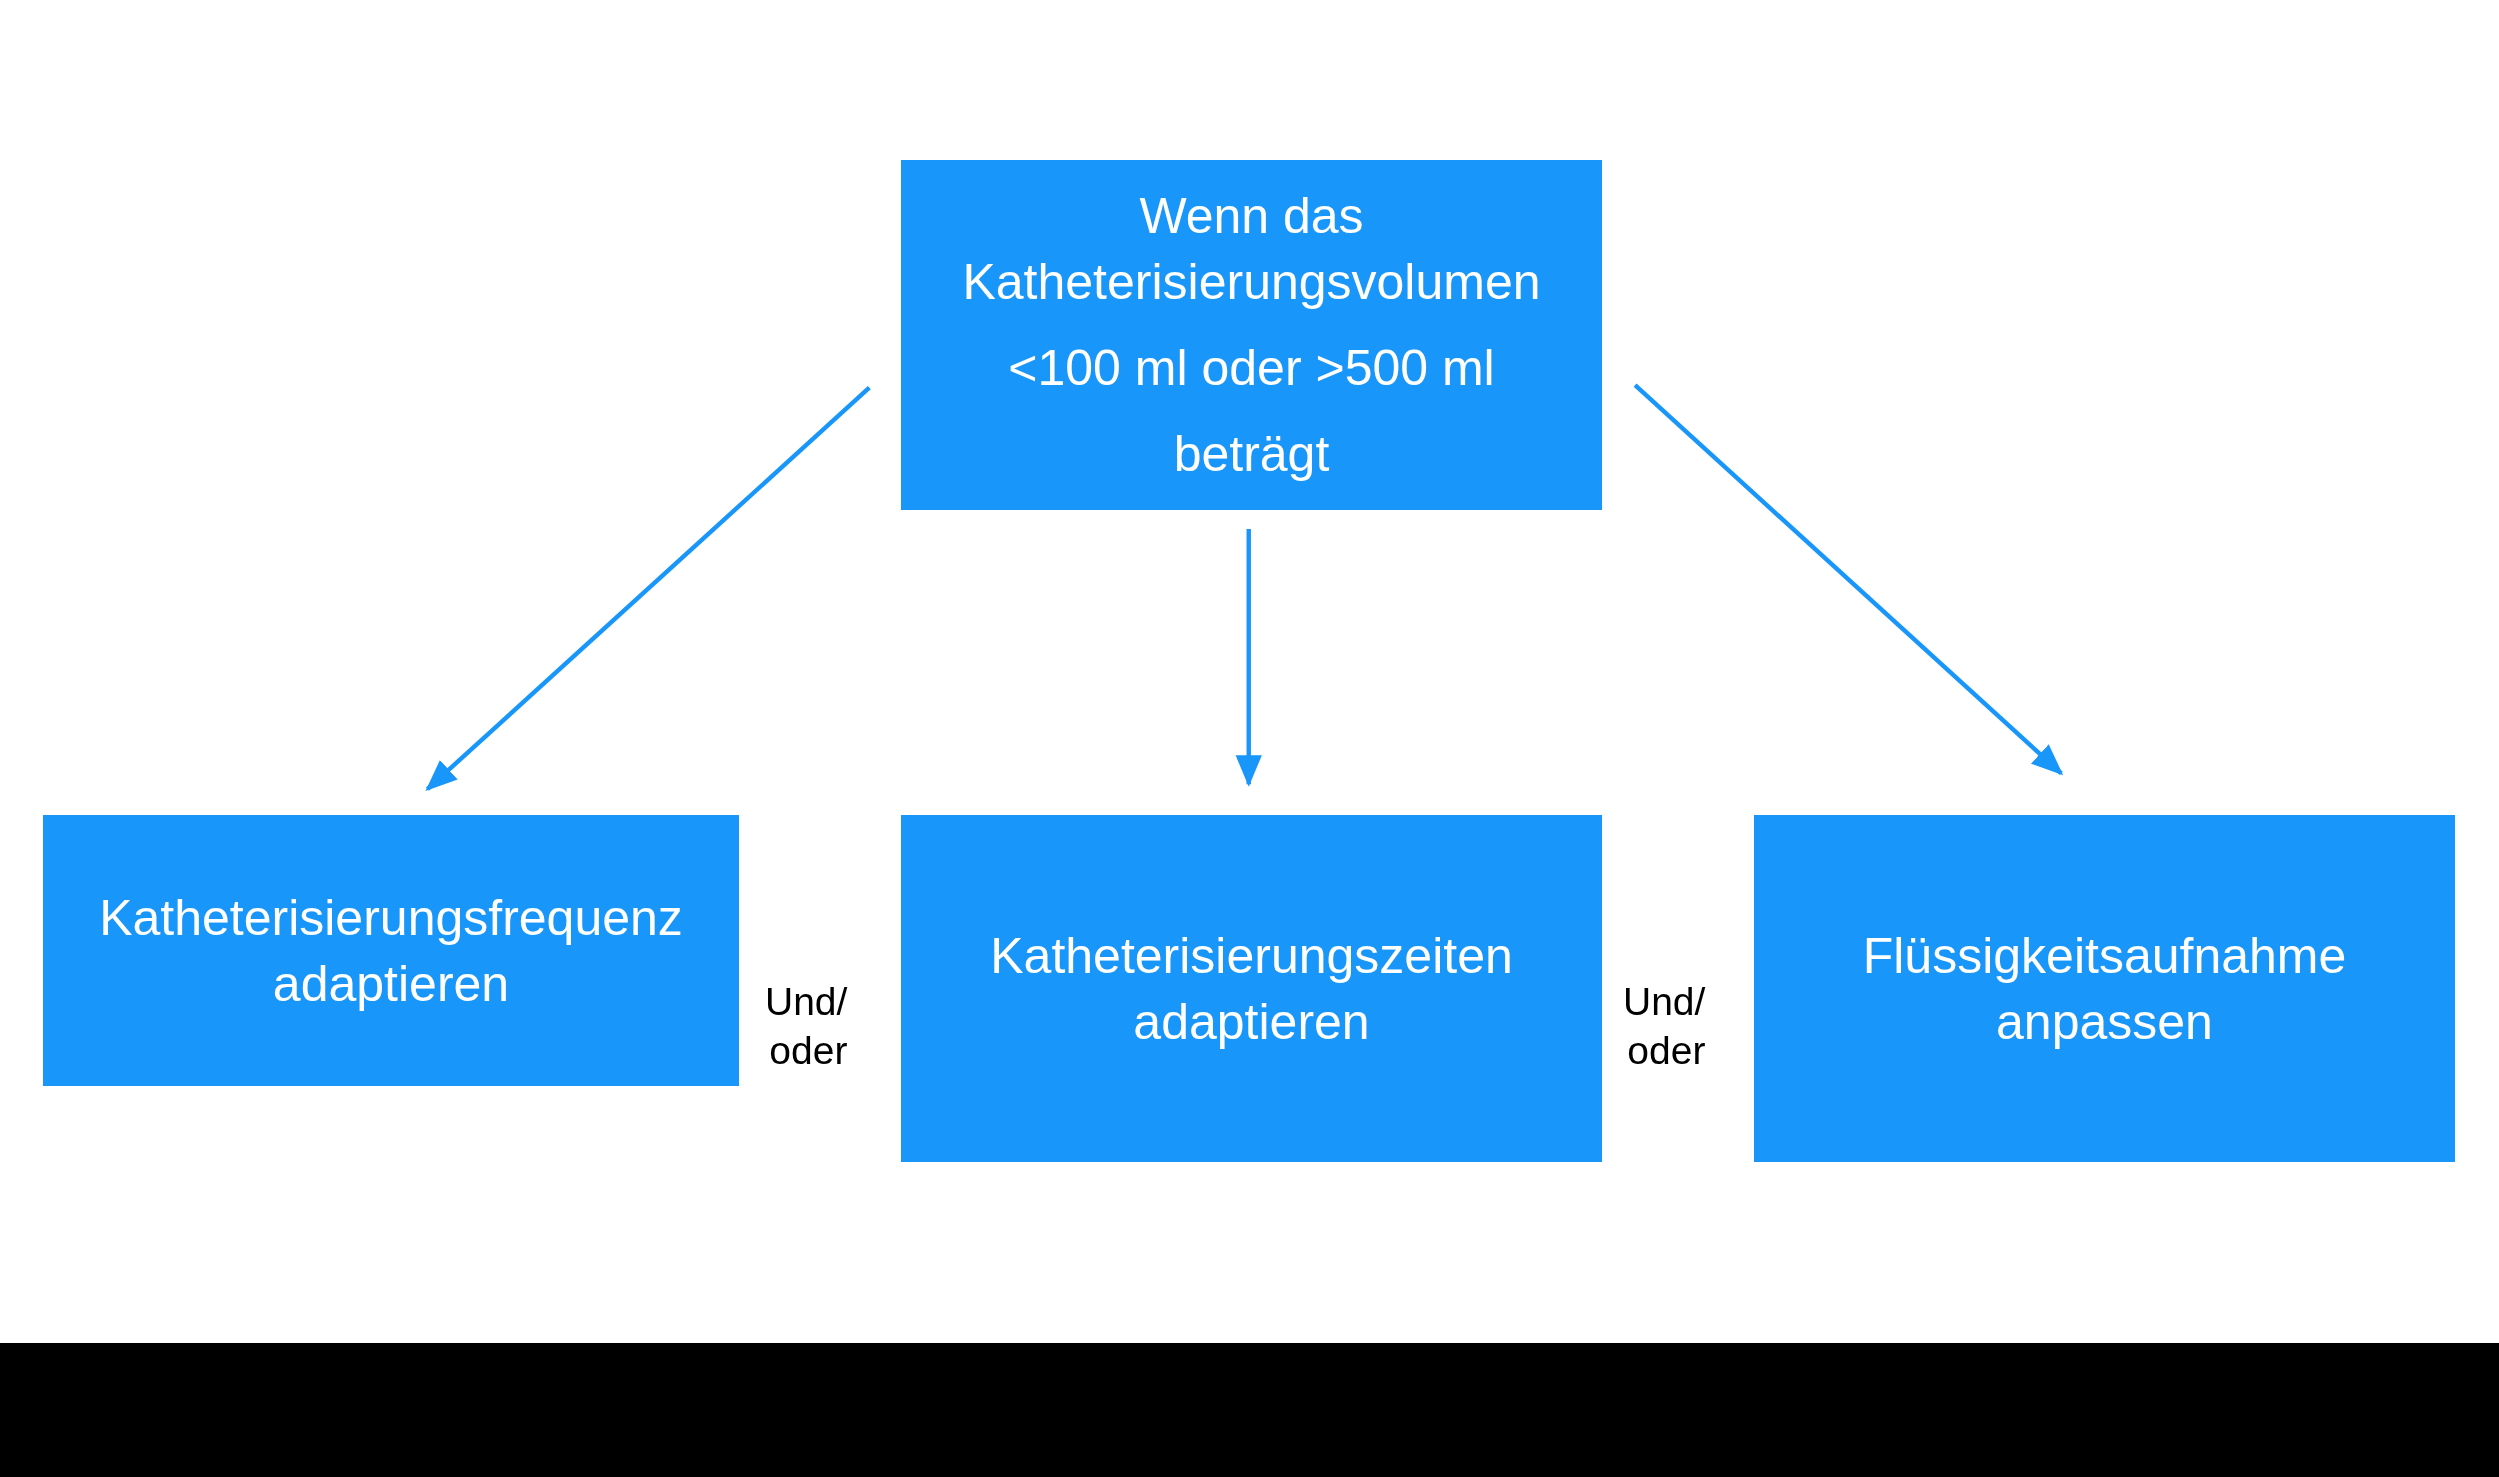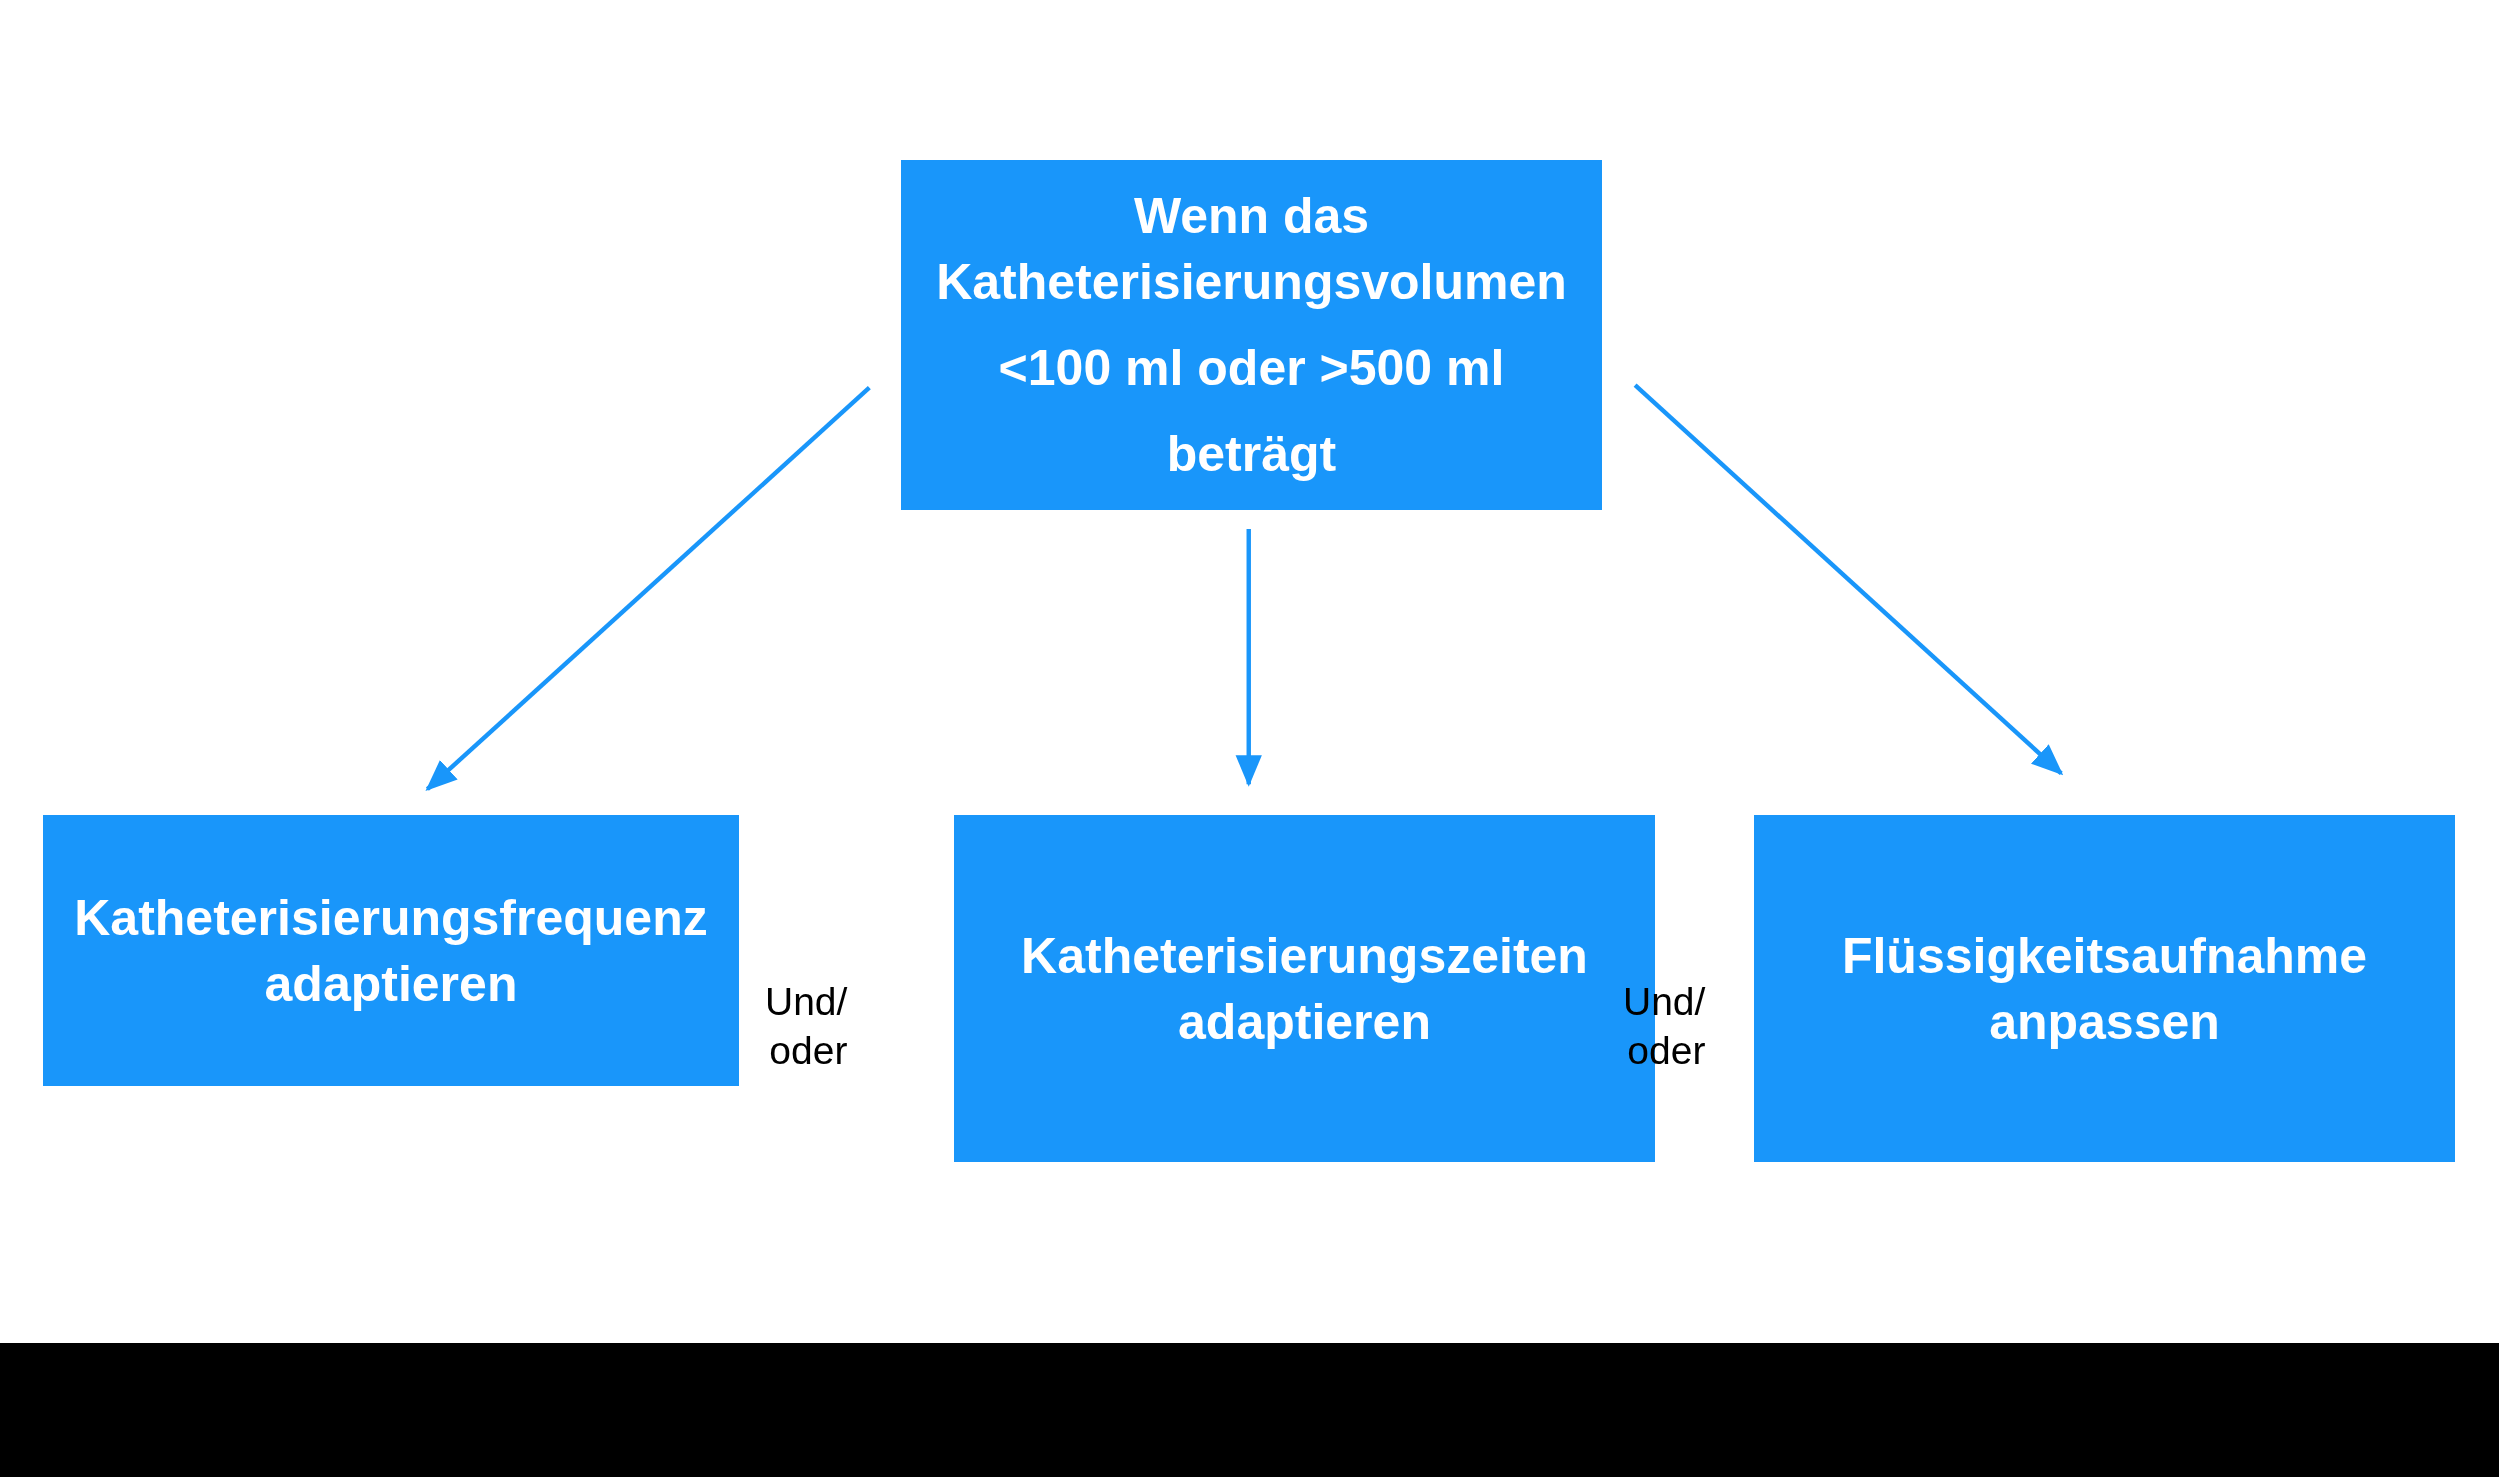--- a/index.html
+++ b/index.html
@@ -21,30 +21,29 @@
     position: absolute;
     background: #1996FA;
     color: #ffffff;
     display: flex;
     flex-direction: column;
     align-items: center;
     justify-content: center;
     text-align: center;
     font-size: 50px;
     line-height: 66px;
-    font-weight: bold;
   }
   .node p {
     margin: 0;
     padding: 0 12.6px;
   }
   .node p + p { margin-top: 20px; }
   .root-box   { left: 901px; top: 160px;  width: 701px; height: 350px; }
   .left-box   { left: 43px;   top: 815px; width: 696px; height: 271px; }
-  .mid-box    { left: 954px; top: 815px; width: 701px; height: 347px; }
+  .mid-box    { left: 901px; top: 815px; width: 701px; height: 347px; }
   .right-box  { left: 1754px; top: 815px; width: 701px; height: 347px; }
   .andor {
     position: absolute;
     color: #000000;
     font-size: 39px;
     line-height: 49px;
     white-space: pre-line;
     text-align: right;
   }
   .andor-1 { left: 765px; top: 977px; }

